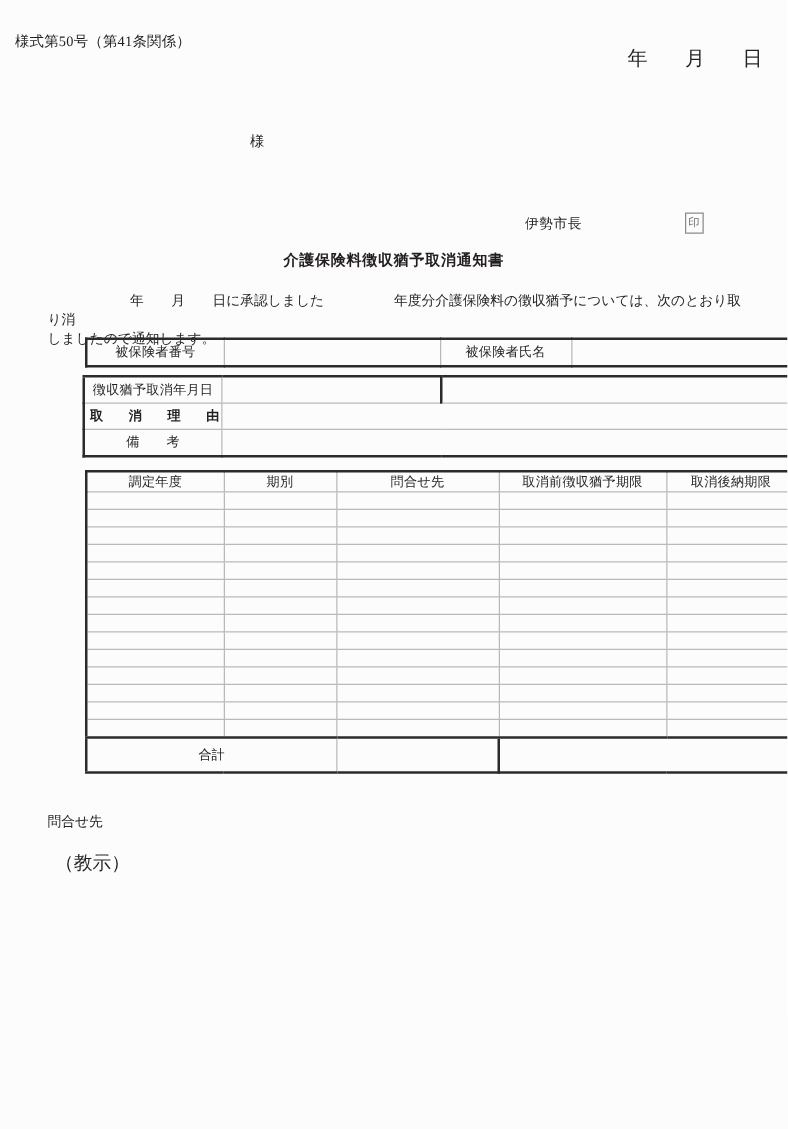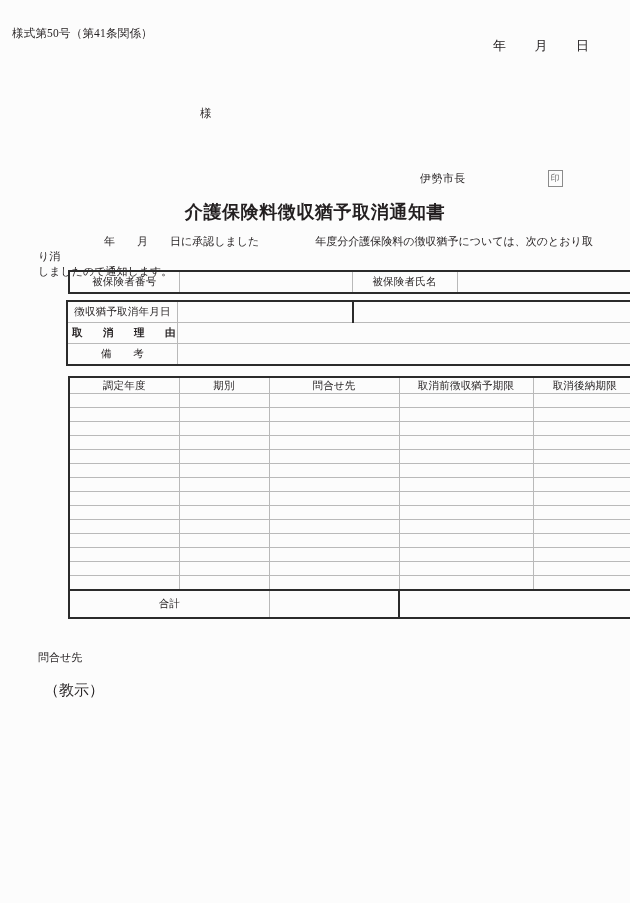--- a/index.html
+++ b/index.html
@@ -23,23 +23,23 @@
   .form-no {
     position: absolute;
     left: 12px;
     top: 26px;
     font-size: 11.5px;
     white-space: nowrap;
     letter-spacing: 0.2px;
   }
   .date-line {
     position: absolute;
-    right: 41px;
+    right: 20px;
     top: 37px;
-    font-size: 13px;
+    font-size: 16px;
     white-space: nowrap;
   }
   .date-line span { display: inline-block; }
   .date-line .gap { width: 22px; }
 
   .addressee {
     position: absolute;
     left: 200px;
     top: 106px;
     font-size: 11.5px;
@@ -67,21 +67,21 @@
     color: #6f6f6f;
   }
 
   
   .doc-title {
     position: absolute;
     left: 0;
     right: 0;
     top: 200px;
     text-align: center;
-    font-size: 18px;
+    font-size: 12px;
     font-weight: bold;
     letter-spacing: 0.6px;
   }
 
   
   .intro {
     position: absolute;
     left: 38px;
     top: 234px;
     width: 560px;

